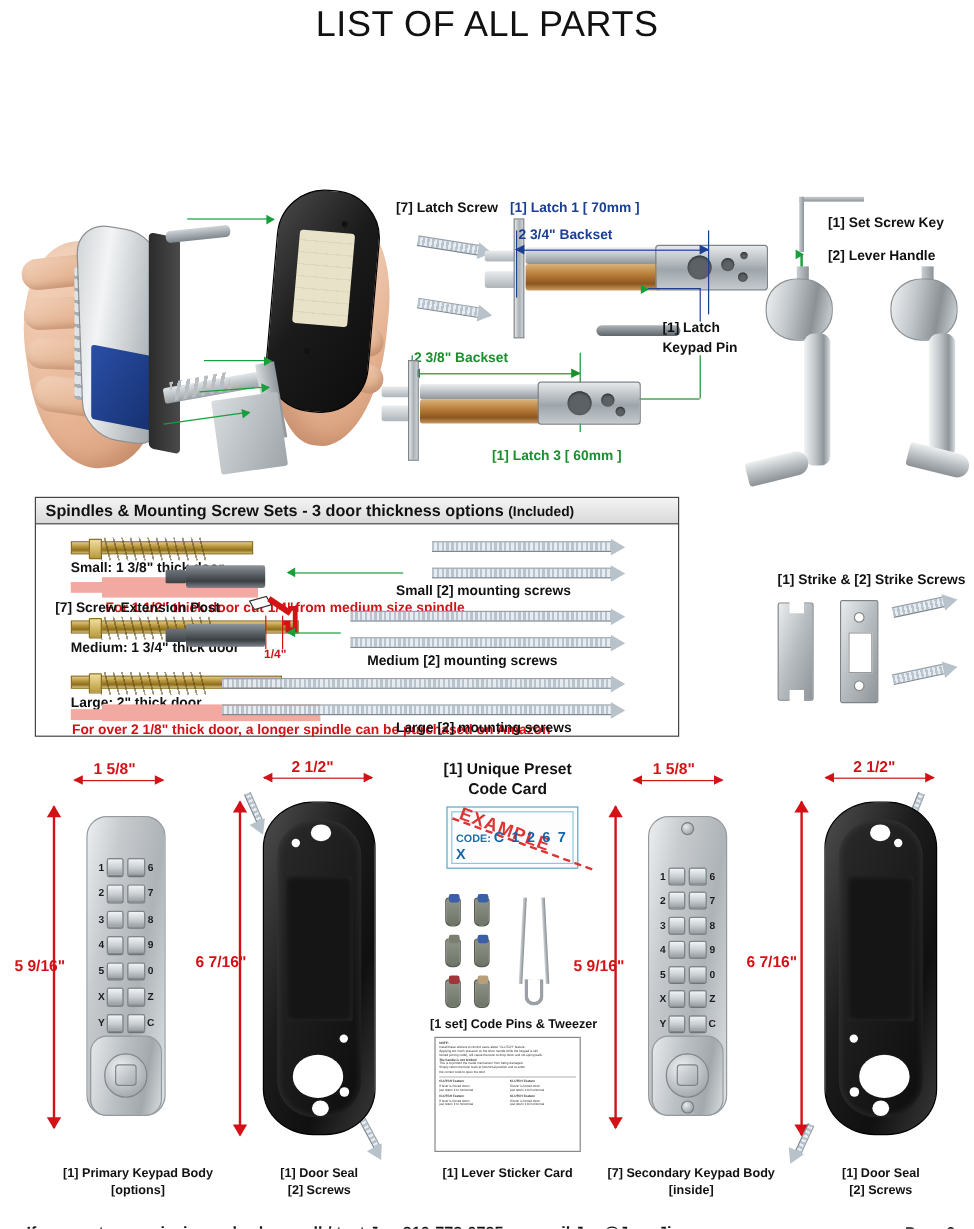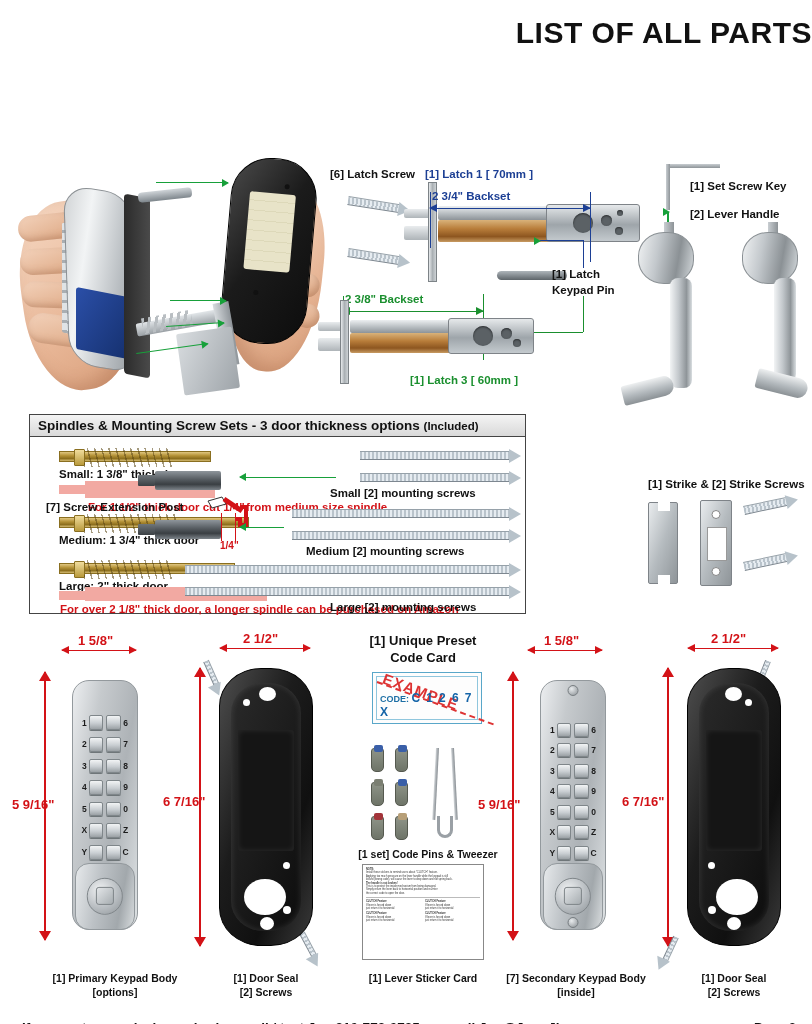--- a/index.html
+++ b/index.html
@@ -10,25 +10,25 @@
     background:#ffffff;
     font-family:"Liberation Sans", sans-serif;
     color:#111;
     position:relative;
     overflow:hidden;
   }
   .page { position:relative; width:812px; height:1024px; }
 
   
   .title {
-    text-align:right;
+    text-align:center;
     font-size:30px;
-    font-weight:bold;
+    font-weight:normal;
     letter-spacing:0.5px;
-    padding-top:15px;
+    padding-top:3px;
     line-height:36px;
   }
   .banner {
     position:absolute; left:0; top:47px; width:812px; height:73px;
     background:#d8282f;
     color:#fff;
     text-align:center;
     padding-top:6px;
   }
   .banner .l1 { font-size:21px; font-weight:bold; line-height:29px; }
@@ -135,21 +135,21 @@
 
   
   .allenkey { position:absolute; }
   .allenkey .long { position:absolute; width:4px; background:linear-gradient(90deg,#c8cdd1,#8e9498); }
   .allenkey .short { position:absolute; height:4px; background:linear-gradient(180deg,#c8cdd1,#8e9498); }
 
   
   .strike-box { position:absolute; background:linear-gradient(110deg,#e9ecee,#b5bbbf 50%,#8f9599); border:1px solid #7e8388; border-radius:2px; }
 
   
-  #spindles-panel { position:absolute; left:29px; top:414px; width:497px; height:200px;
+  #spindles-panel { position:absolute; left:29px; top:414px; width:537px; height:200px;
       border:1.6px solid #444; background:#fff; }
   #spindles-header { position:absolute; left:0; top:0; width:100%; height:22px;
       background:linear-gradient(180deg,#f4f4f4,#d9d9d9);
       border-bottom:1.4px solid #444; padding-left:8px; }
   #spindles-header .h { font-size:13.5px; font-weight:bold; line-height:22px; }
   #spindles-header .h .sub { font-size:11.5px; }
   .spindle { position:absolute; height:11px;
       background:linear-gradient(180deg,#e0c680,#b59338 40%,#8d6f1e 72%,#d4bb72);
       border:1px solid #8a6f20; }
   .spindle .collar { position:absolute; left:14px; top:-3px; width:11px; height:17px;
@@ -271,21 +271,21 @@
       <div id="latch-plate"></div>
     </div>
     <div id="strike-photo"></div>
 
     <div class="garrow" style="left:138px;top:30px;width:72px;"></div>
     <div class="garrow" style="left:152px;top:148px;width:56px;"></div>
     <div class="garrow" style="left:148px;top:172px;width:58px;transform:rotate(-4deg);"></div>
     <div class="garrow" style="left:118px;top:196px;width:72px;transform:rotate(-8deg);"></div>
   </div>
 
-  <div class="lbl" style="left:330px;top:168px;">[6] Latch Screw</div>
+  <div class="lbl" style="left:330px;top:168px;">[7] Latch Screw</div>
   <div class="lbl blue" style="left:425px;top:168px;">[1] Latch 1 [ 70mm ]</div>
 
   <div class="screw" style="left:348px;top:196px;">
     <div class="screw-w" style="left:0;top:0;width:52px;transform:rotate(9deg);transform-origin:left center;"></div>
   </div>
   <div class="screw" style="left:348px;top:248px;">
     <div class="screw-w" style="left:0;top:0;width:52px;transform:rotate(9deg);transform-origin:left center;"></div>
   </div>
 
   <div class="latch-assy" style="left:404px;top:182px;width:230px;height:100px;">

